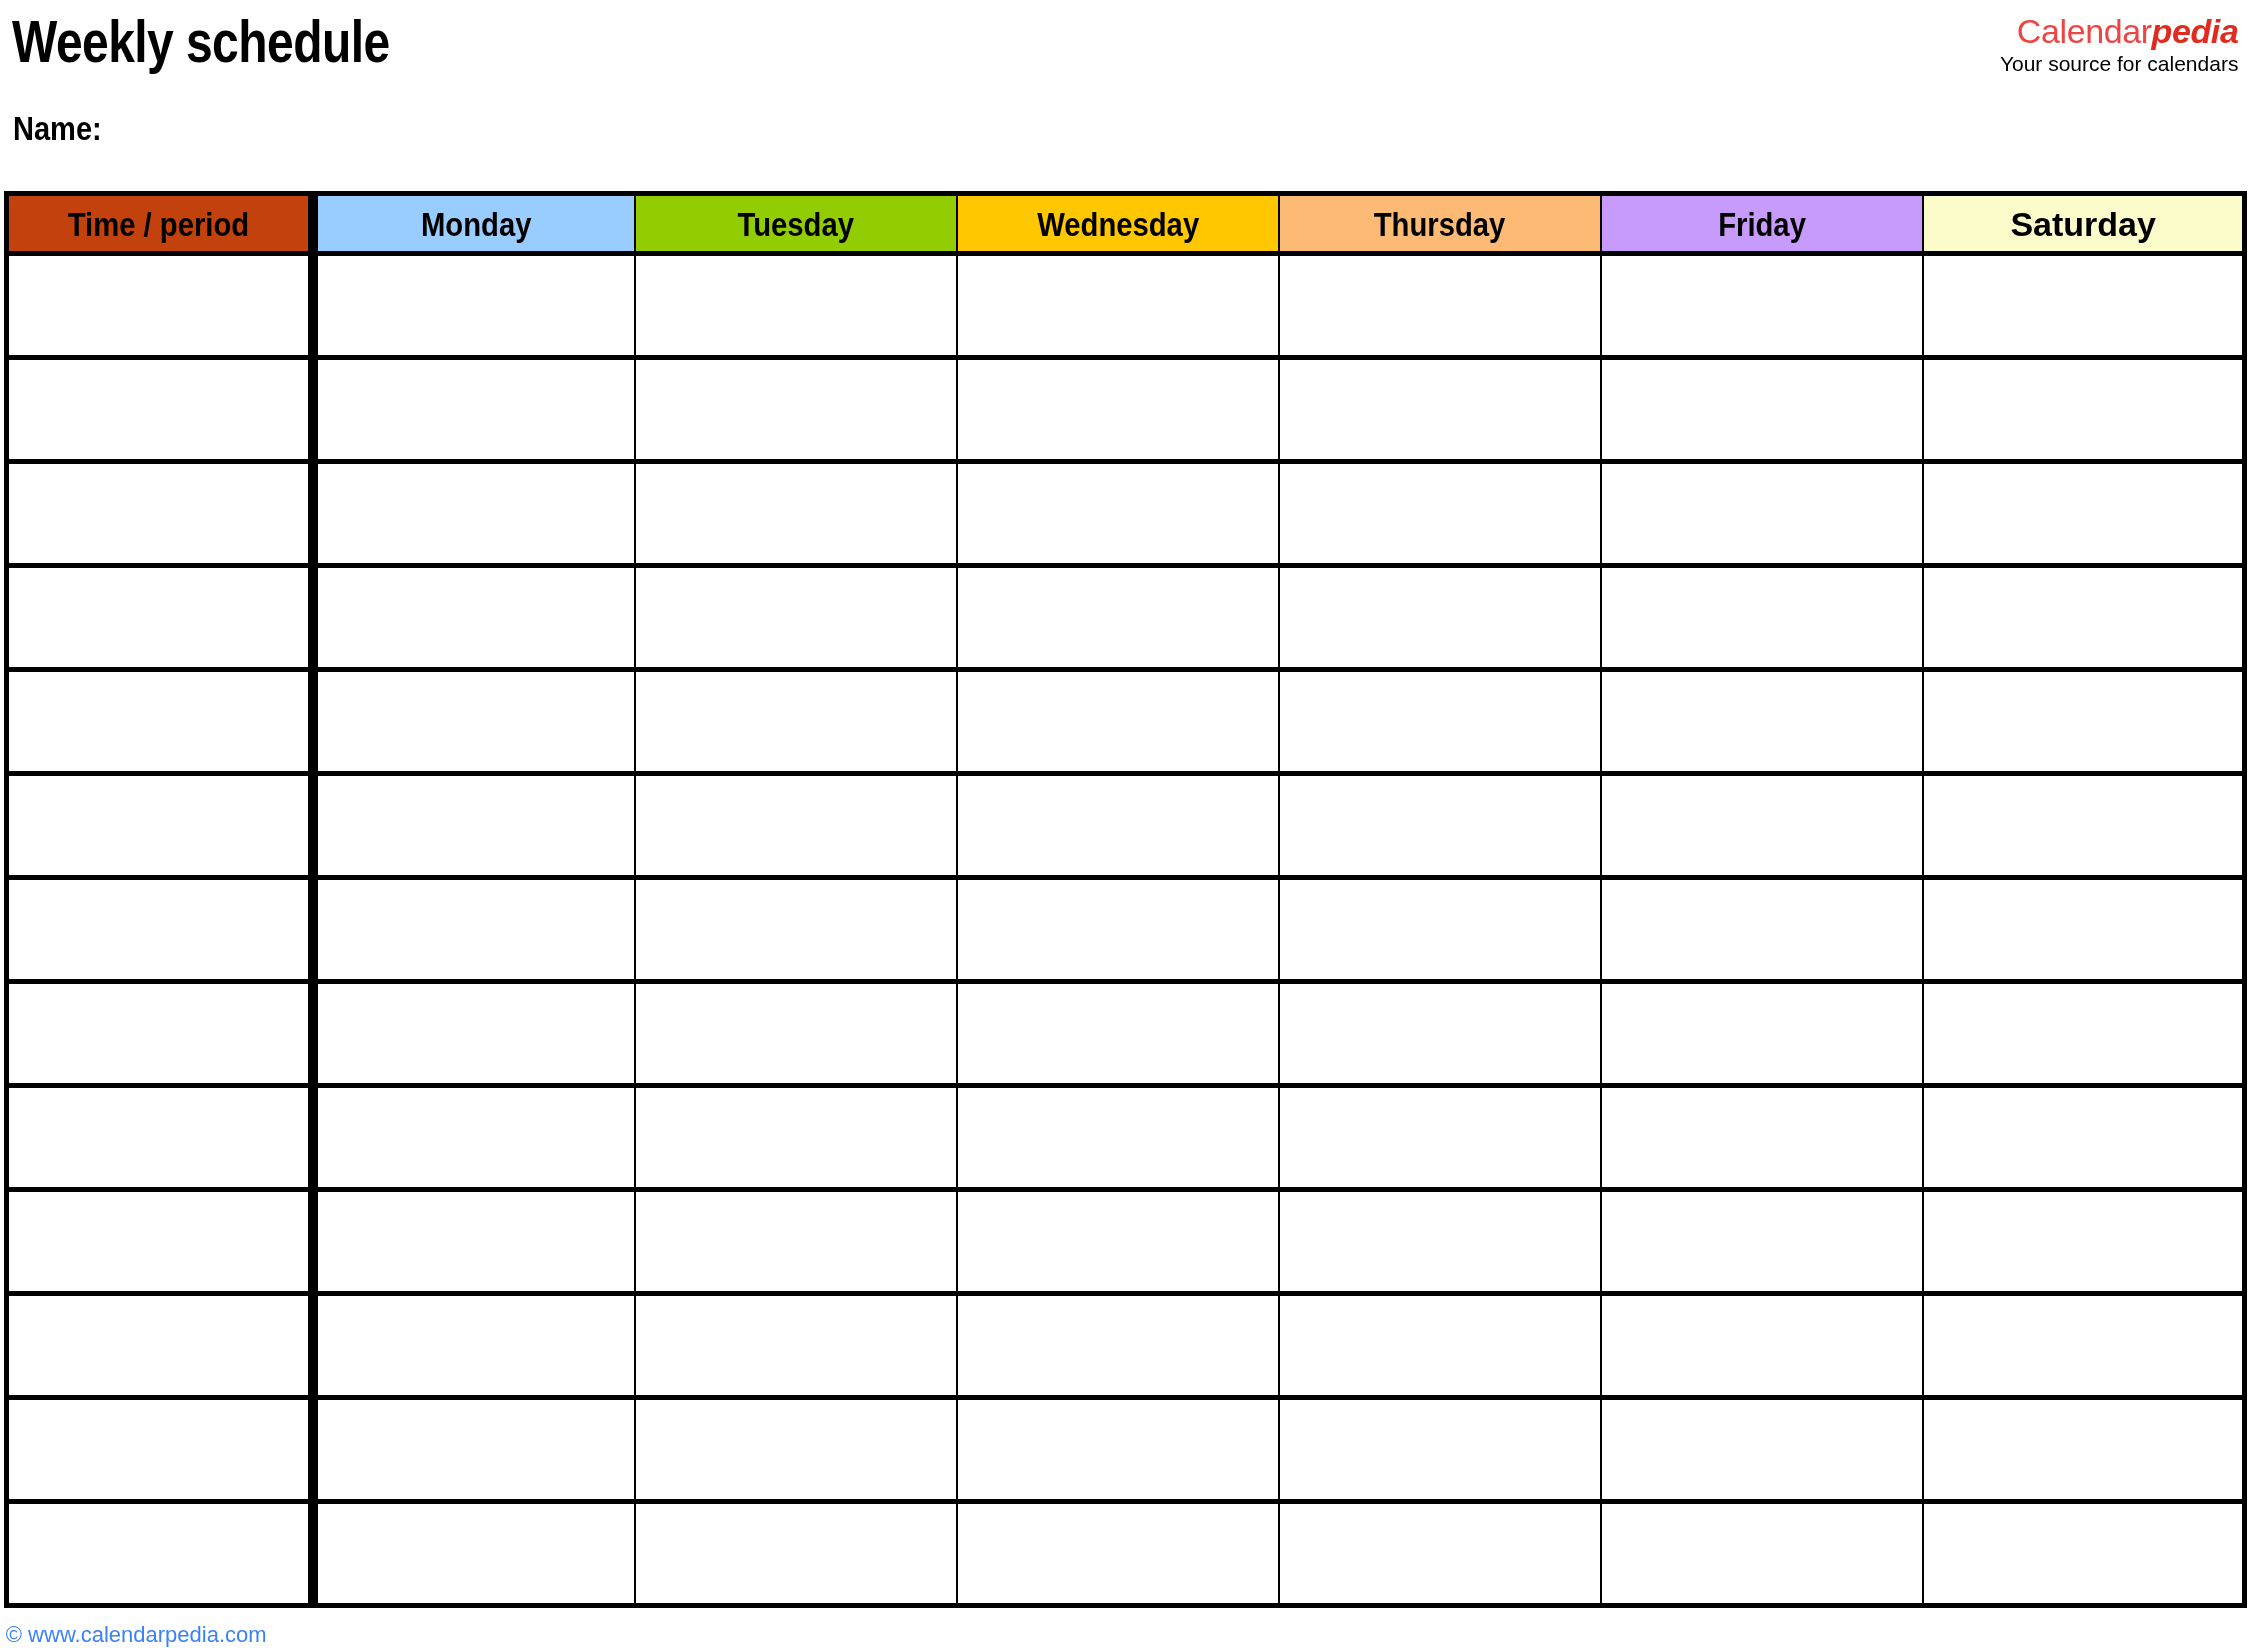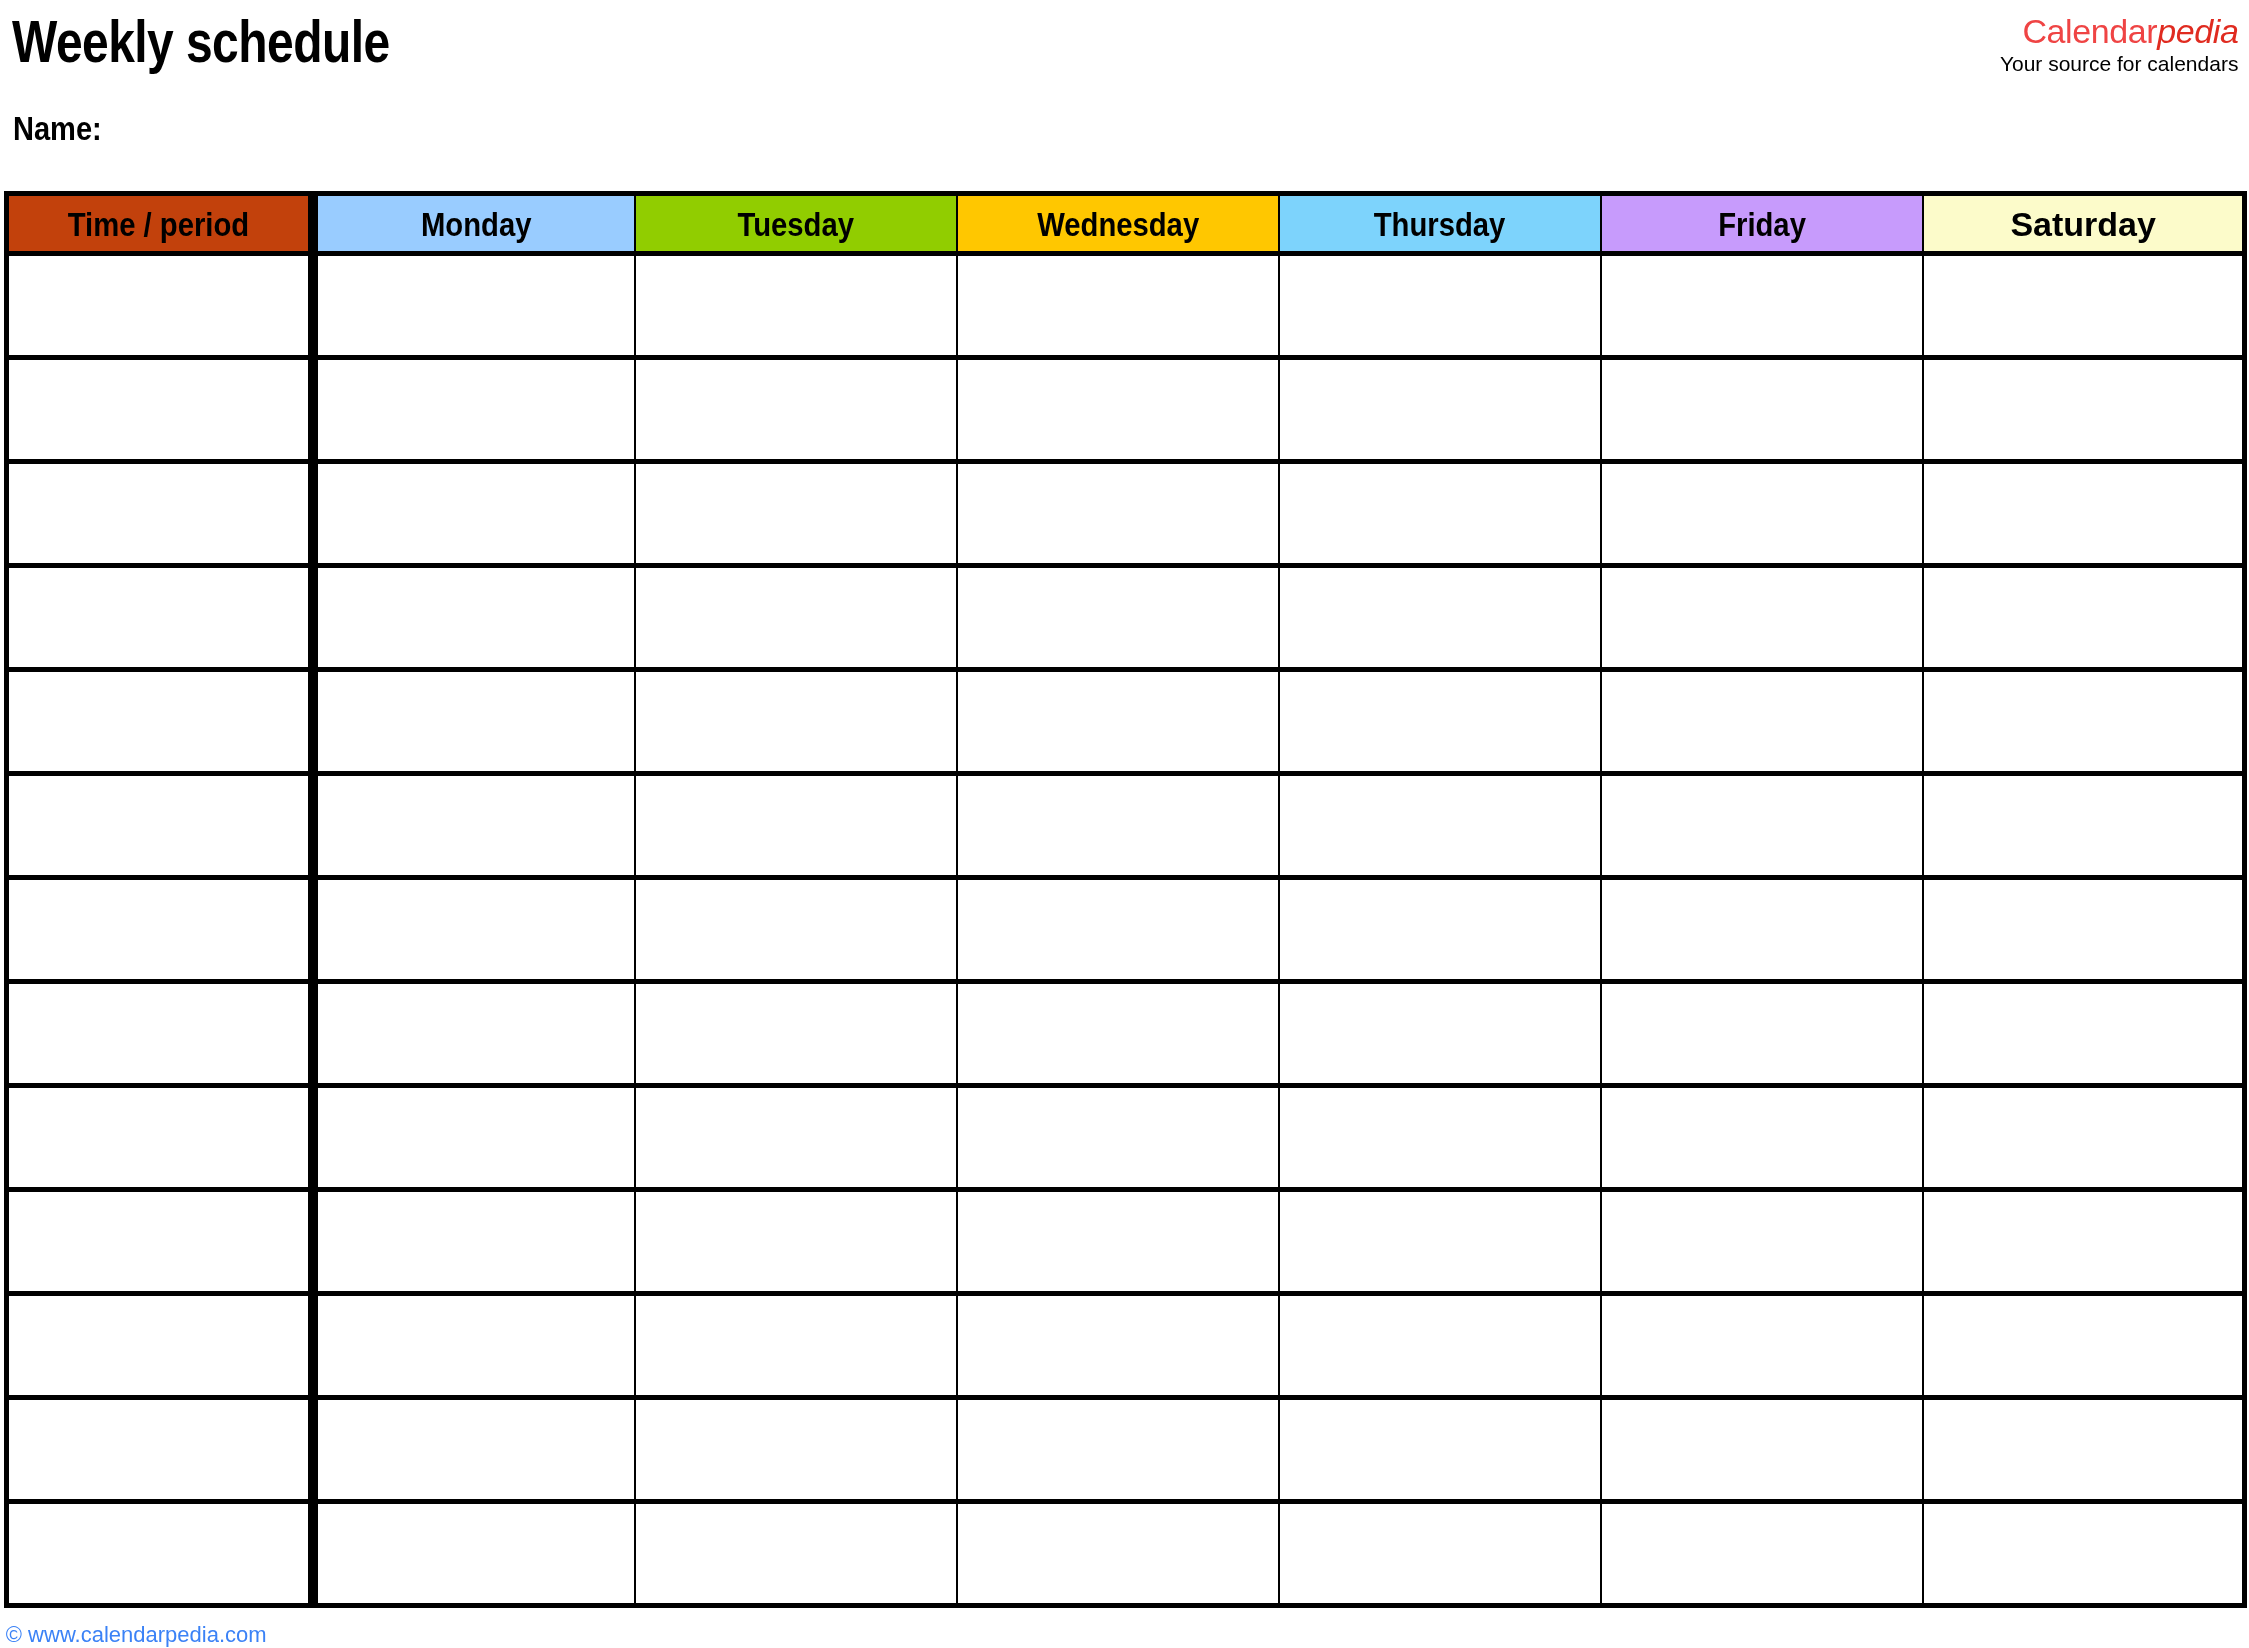--- a/index.html
+++ b/index.html
@@ -62,21 +62,21 @@
   #brand-wordmark {
     font-size: 34px;
     white-space: nowrap;
     letter-spacing: -0.4px;
   }
   .brand-part-1 {
     font-weight: normal;
     color: #ef4444;
   }
   .brand-part-2 {
-    font-weight: normal;
+    font-weight: bold;
     font-style: italic;
     color: #e02b20;
   }
   #brand-tagline {
     margin-top: 5.1px;
     font-size: 21px;
     color: #000000;
     white-space: nowrap;
     letter-spacing: 0px;
   }
@@ -178,21 +178,21 @@
     <col class="col-day">
     <col class="col-day">
     <col class="col-day">
   </colgroup>
   <thead>
     <tr>
         <th class="cell-time" style="background: #c2410c;"><span class="hdr-condensed">Time / period</span></th>
         <th style="background: rgb(153, 204, 255);"><span class="hdr-condensed">Monday</span></th>
         <th style="background: rgb(145, 205, 0);"><span class="hdr-condensed">Tuesday</span></th>
         <th style="background: rgb(255, 199, 0);"><span class="hdr-condensed">Wednesday</span></th>
-        <th style="background: #7dd3fc;"><span class="hdr-condensed">Thursday</span></th>
+        <th style="background: #fdba74;"><span class="hdr-condensed">Thursday</span></th>
         <th style="background: rgb(199, 155, 252);"><span class="hdr-condensed">Friday</span></th>
         <th style="background: rgb(252, 251, 202);"><span class="hdr-wide">Saturday</span></th>
       </tr>
   </thead>
   <tbody id="schedule-body">
       <tr>
         <td class="cell-time"></td>
         <td></td>
         <td></td>
         <td></td>

